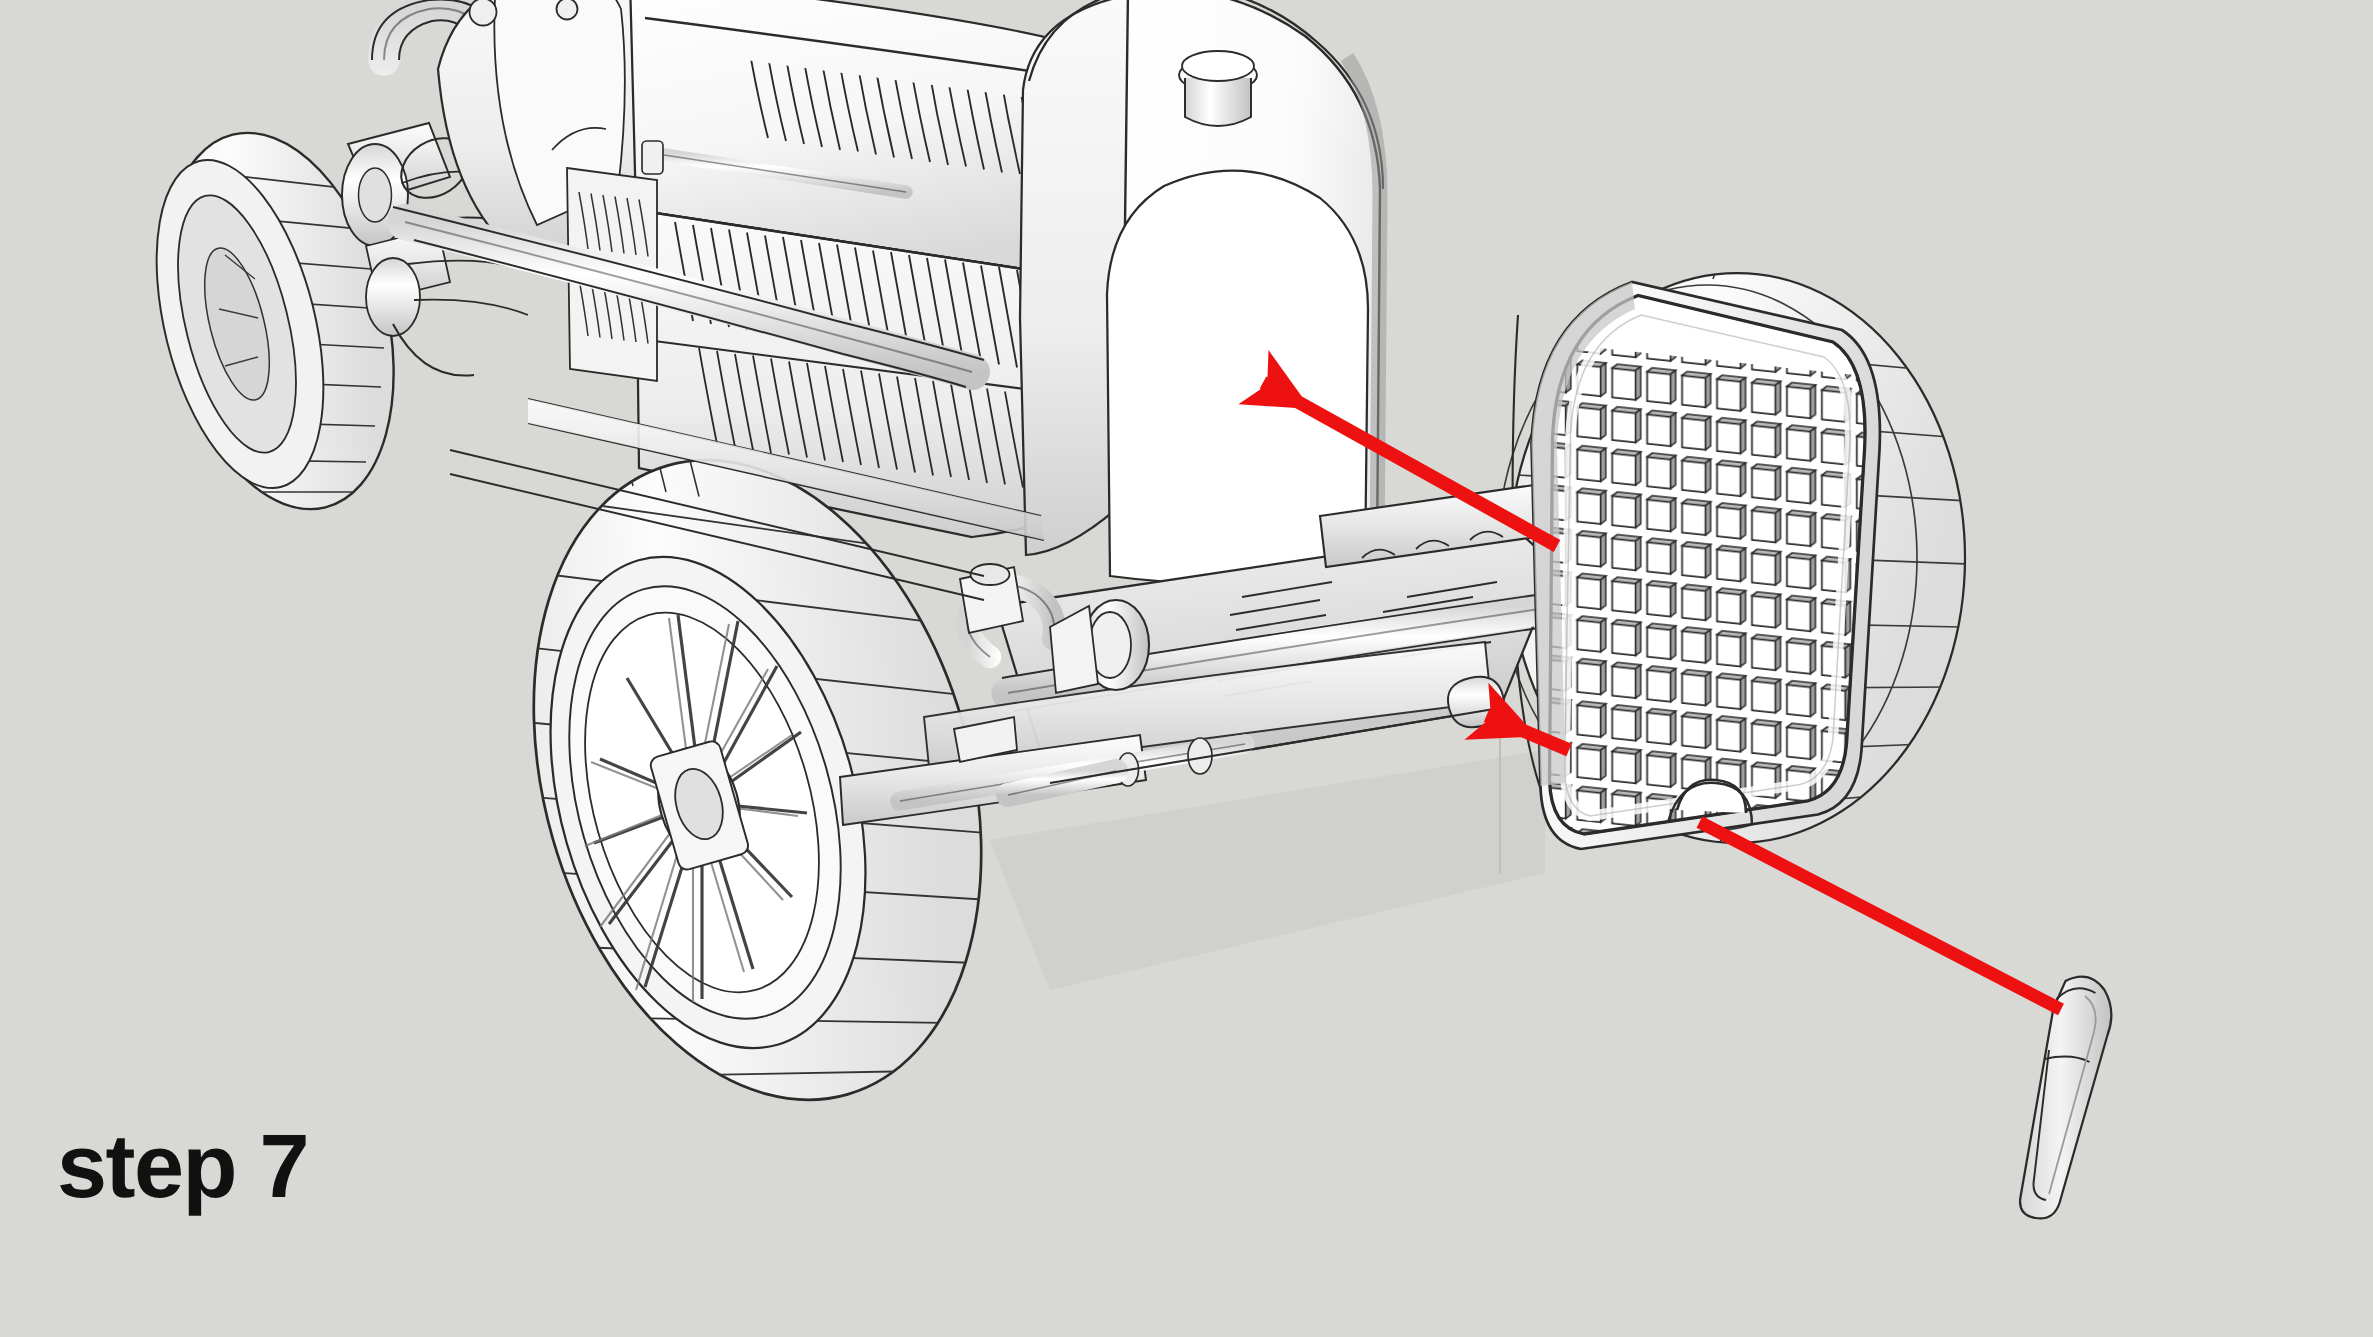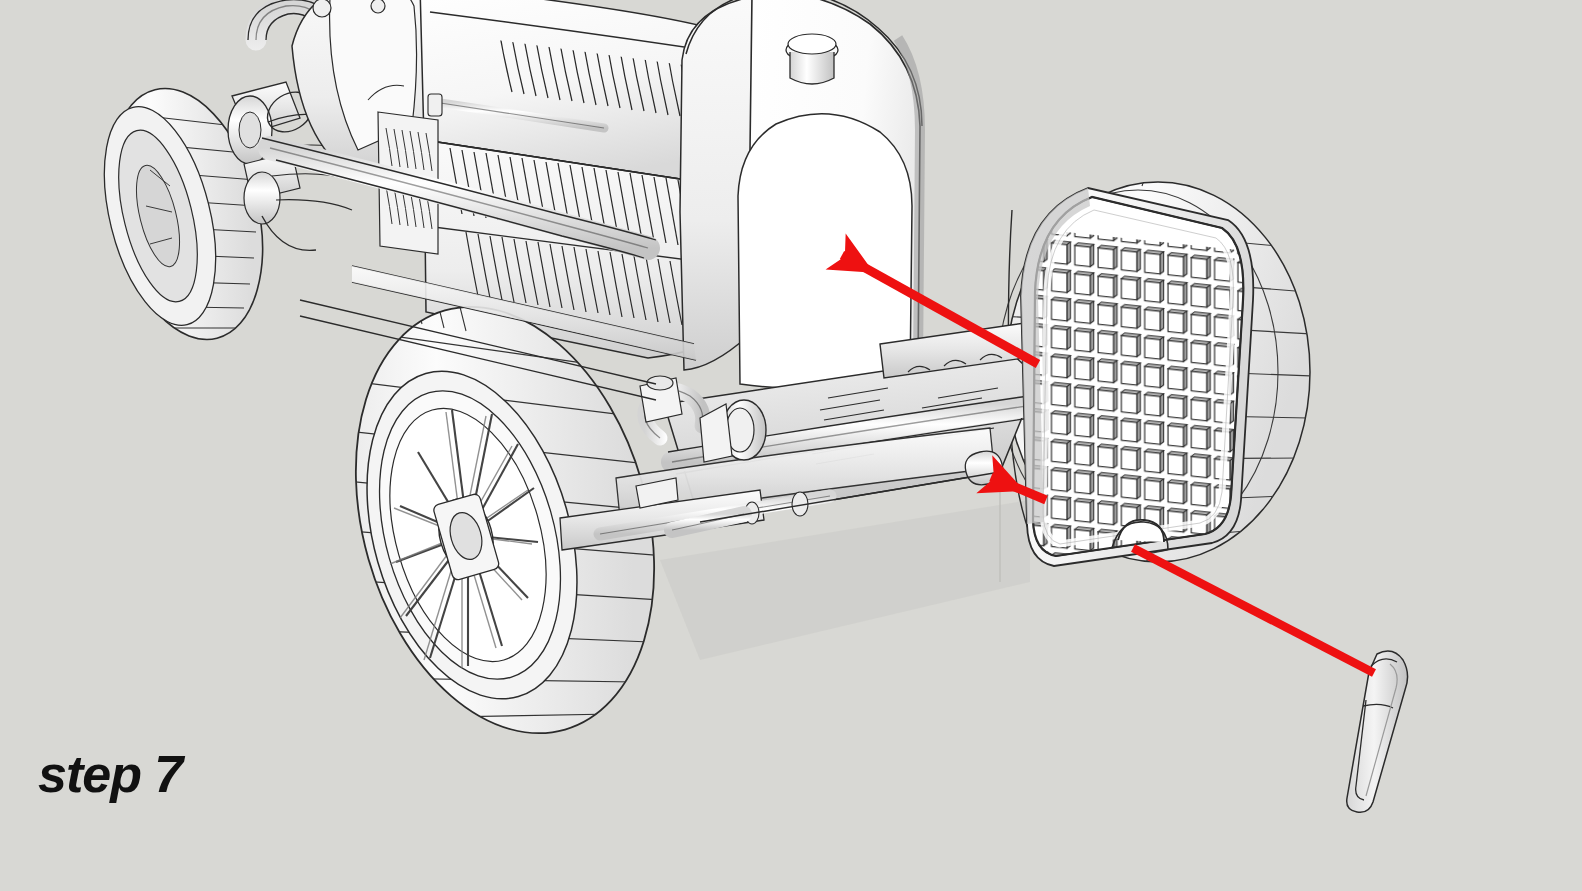--- a/index.html
+++ b/index.html
@@ -502,15 +502,15 @@
       <path d="M1390 664 q10 8 6 24 l-30 108" fill="none" stroke="#9a9a9a" stroke-width="1.2"></path>
     </g>
 
     <g>
       <line x1="1038" y1="364" x2="842" y2="255" stroke="#ee1111" stroke-width="9" stroke-linecap="butt" marker-end="url(#mHead)"></line>
       <line x1="1046" y1="500" x2="991" y2="477" stroke="#ee1111" stroke-width="9" stroke-linecap="butt" marker-end="url(#mHead)"></line>
       <line x1="1374" y1="673" x2="1133" y2="548" stroke="#ee1111" stroke-width="8.5" stroke-linecap="butt"></line>
     </g>
   </svg>
 
-  <div id="step-label" style="left: 38px; top: 748px; color: rgb(17, 17, 17); font-size: 52px; font-style: italic;">step 7</div>
+  <div id="step-label" style="left: 38px; top: 748px; color: rgb(17, 17, 17); font-size: 60px;">step 7</div>
 
 </div>
 
 </body></html>

